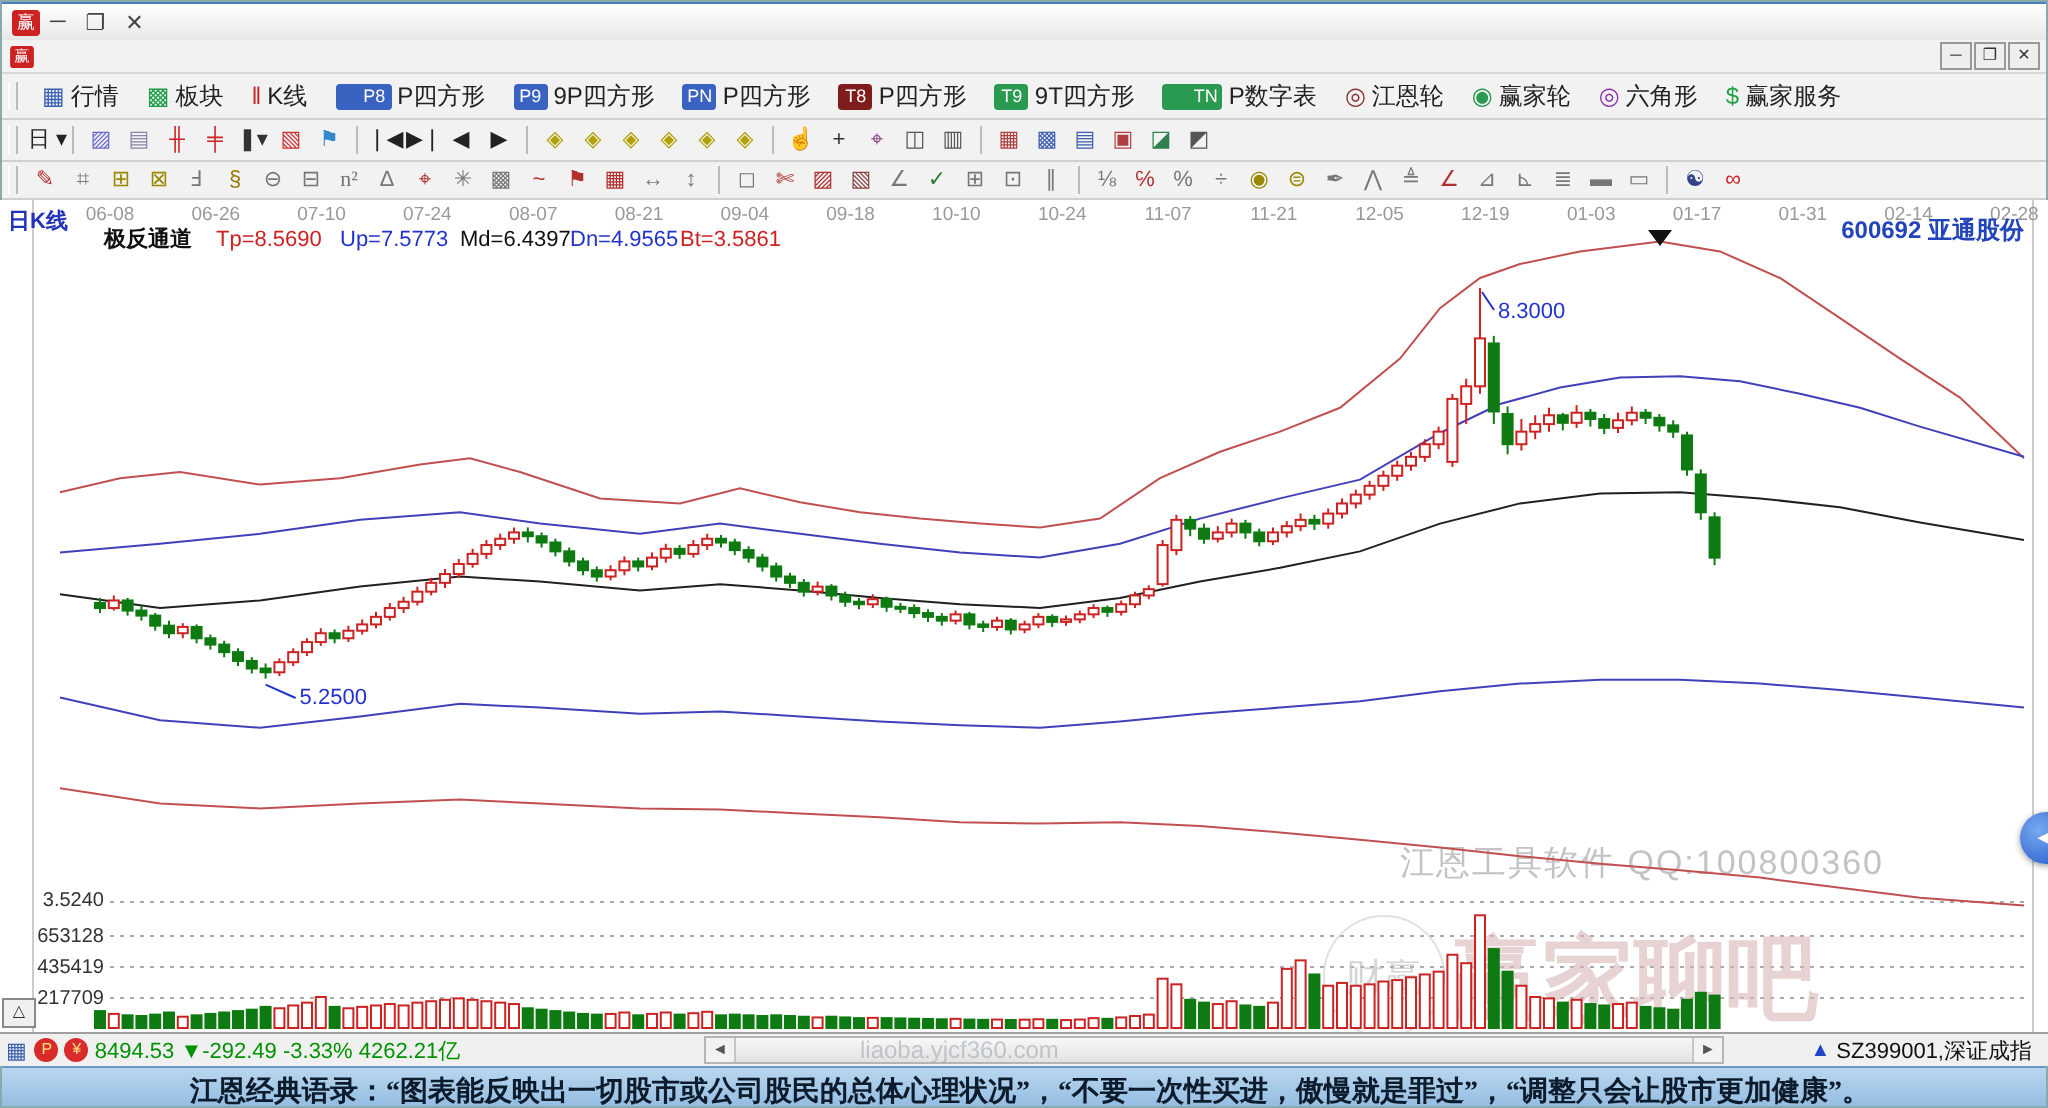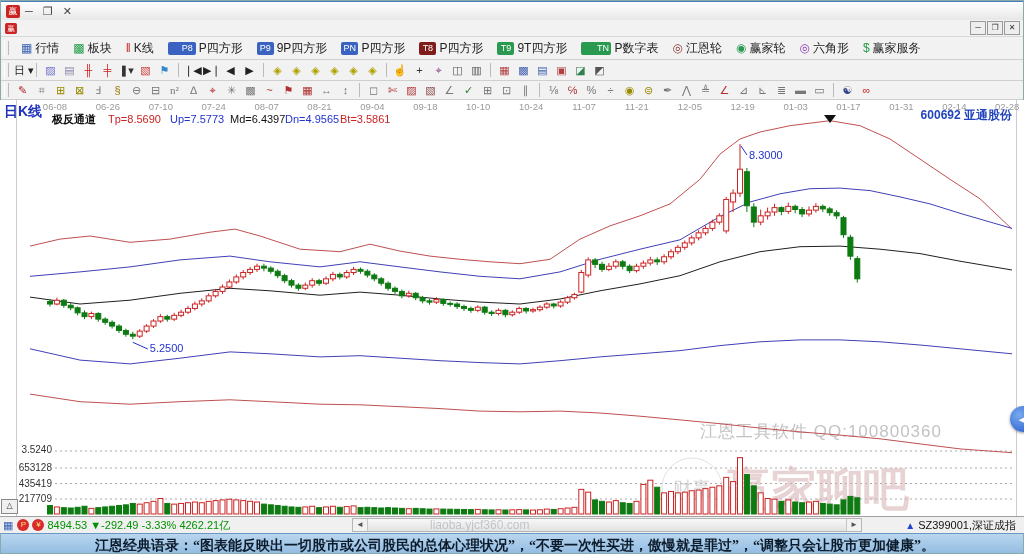--- a/index.html
+++ b/index.html
@@ -31,21 +31,21 @@
   .tbtn .lbl{font-size:12px;color:#222;}
   .tbtn .glyph{font-size:12px;}
   .badge{display:inline-block;min-width:15px;height:13px;border-radius:2px;color:#fff;
          font-size:9px;line-height:13px;text-align:center;padding:0 1px;}
   .ibtn{display:inline-block;width:17px;height:16px;text-align:center;font-size:11px;
         line-height:16px;margin:0 1px;}
   .vsep{display:inline-block;width:1px;height:14px;background:#bbb;margin:0 4px;vertical-align:middle;}
   .grip{display:inline-block;width:3px;height:14px;border-left:1px solid #fff;border-right:1px solid #bbb;margin-right:4px;}
   
   .chartwrap{position:relative;height:416px;background:#fff;}
-  .kperiod{position:absolute;left:4px;top:3px;color:#2233bb;font-size:14px;font-weight:bold;z-index:5;}
+  .kperiod{position:absolute;left:4px;top:3px;color:#2233bb;font-size:11px;font-weight:bold;z-index:5;}
   .tri-btn{position:absolute;left:1px;top:399px;width:15px;height:13px;background:#f0f0f0;
            border:1px solid #888;font-size:8px;line-height:12px;text-align:center;color:#333;z-index:5;}
   .float-arrow{position:absolute;left:1010px;top:306px;width:26px;height:26px;border-radius:50%;
                background:radial-gradient(circle at 35% 35%,#77aaee,#2255cc);color:#fff;font-size:11px;
                line-height:26px;text-align:center;z-index:6;box-shadow:0 1px 3px rgba(0,0,0,.4);}
   
   .statusbar{position:relative;height:16px;background:#f0f0f0;border-top:1px solid #a0a0a0;
              display:flex;align-items:center;font-size:11px;}
   .sb-grid{color:#3a62b0;font-size:11px;margin:0 4px 0 3px;}
   .sb-badge{width:12px;height:12px;border-radius:50%;background:#d92b2b;color:#ffe27a;font-size:8px;

